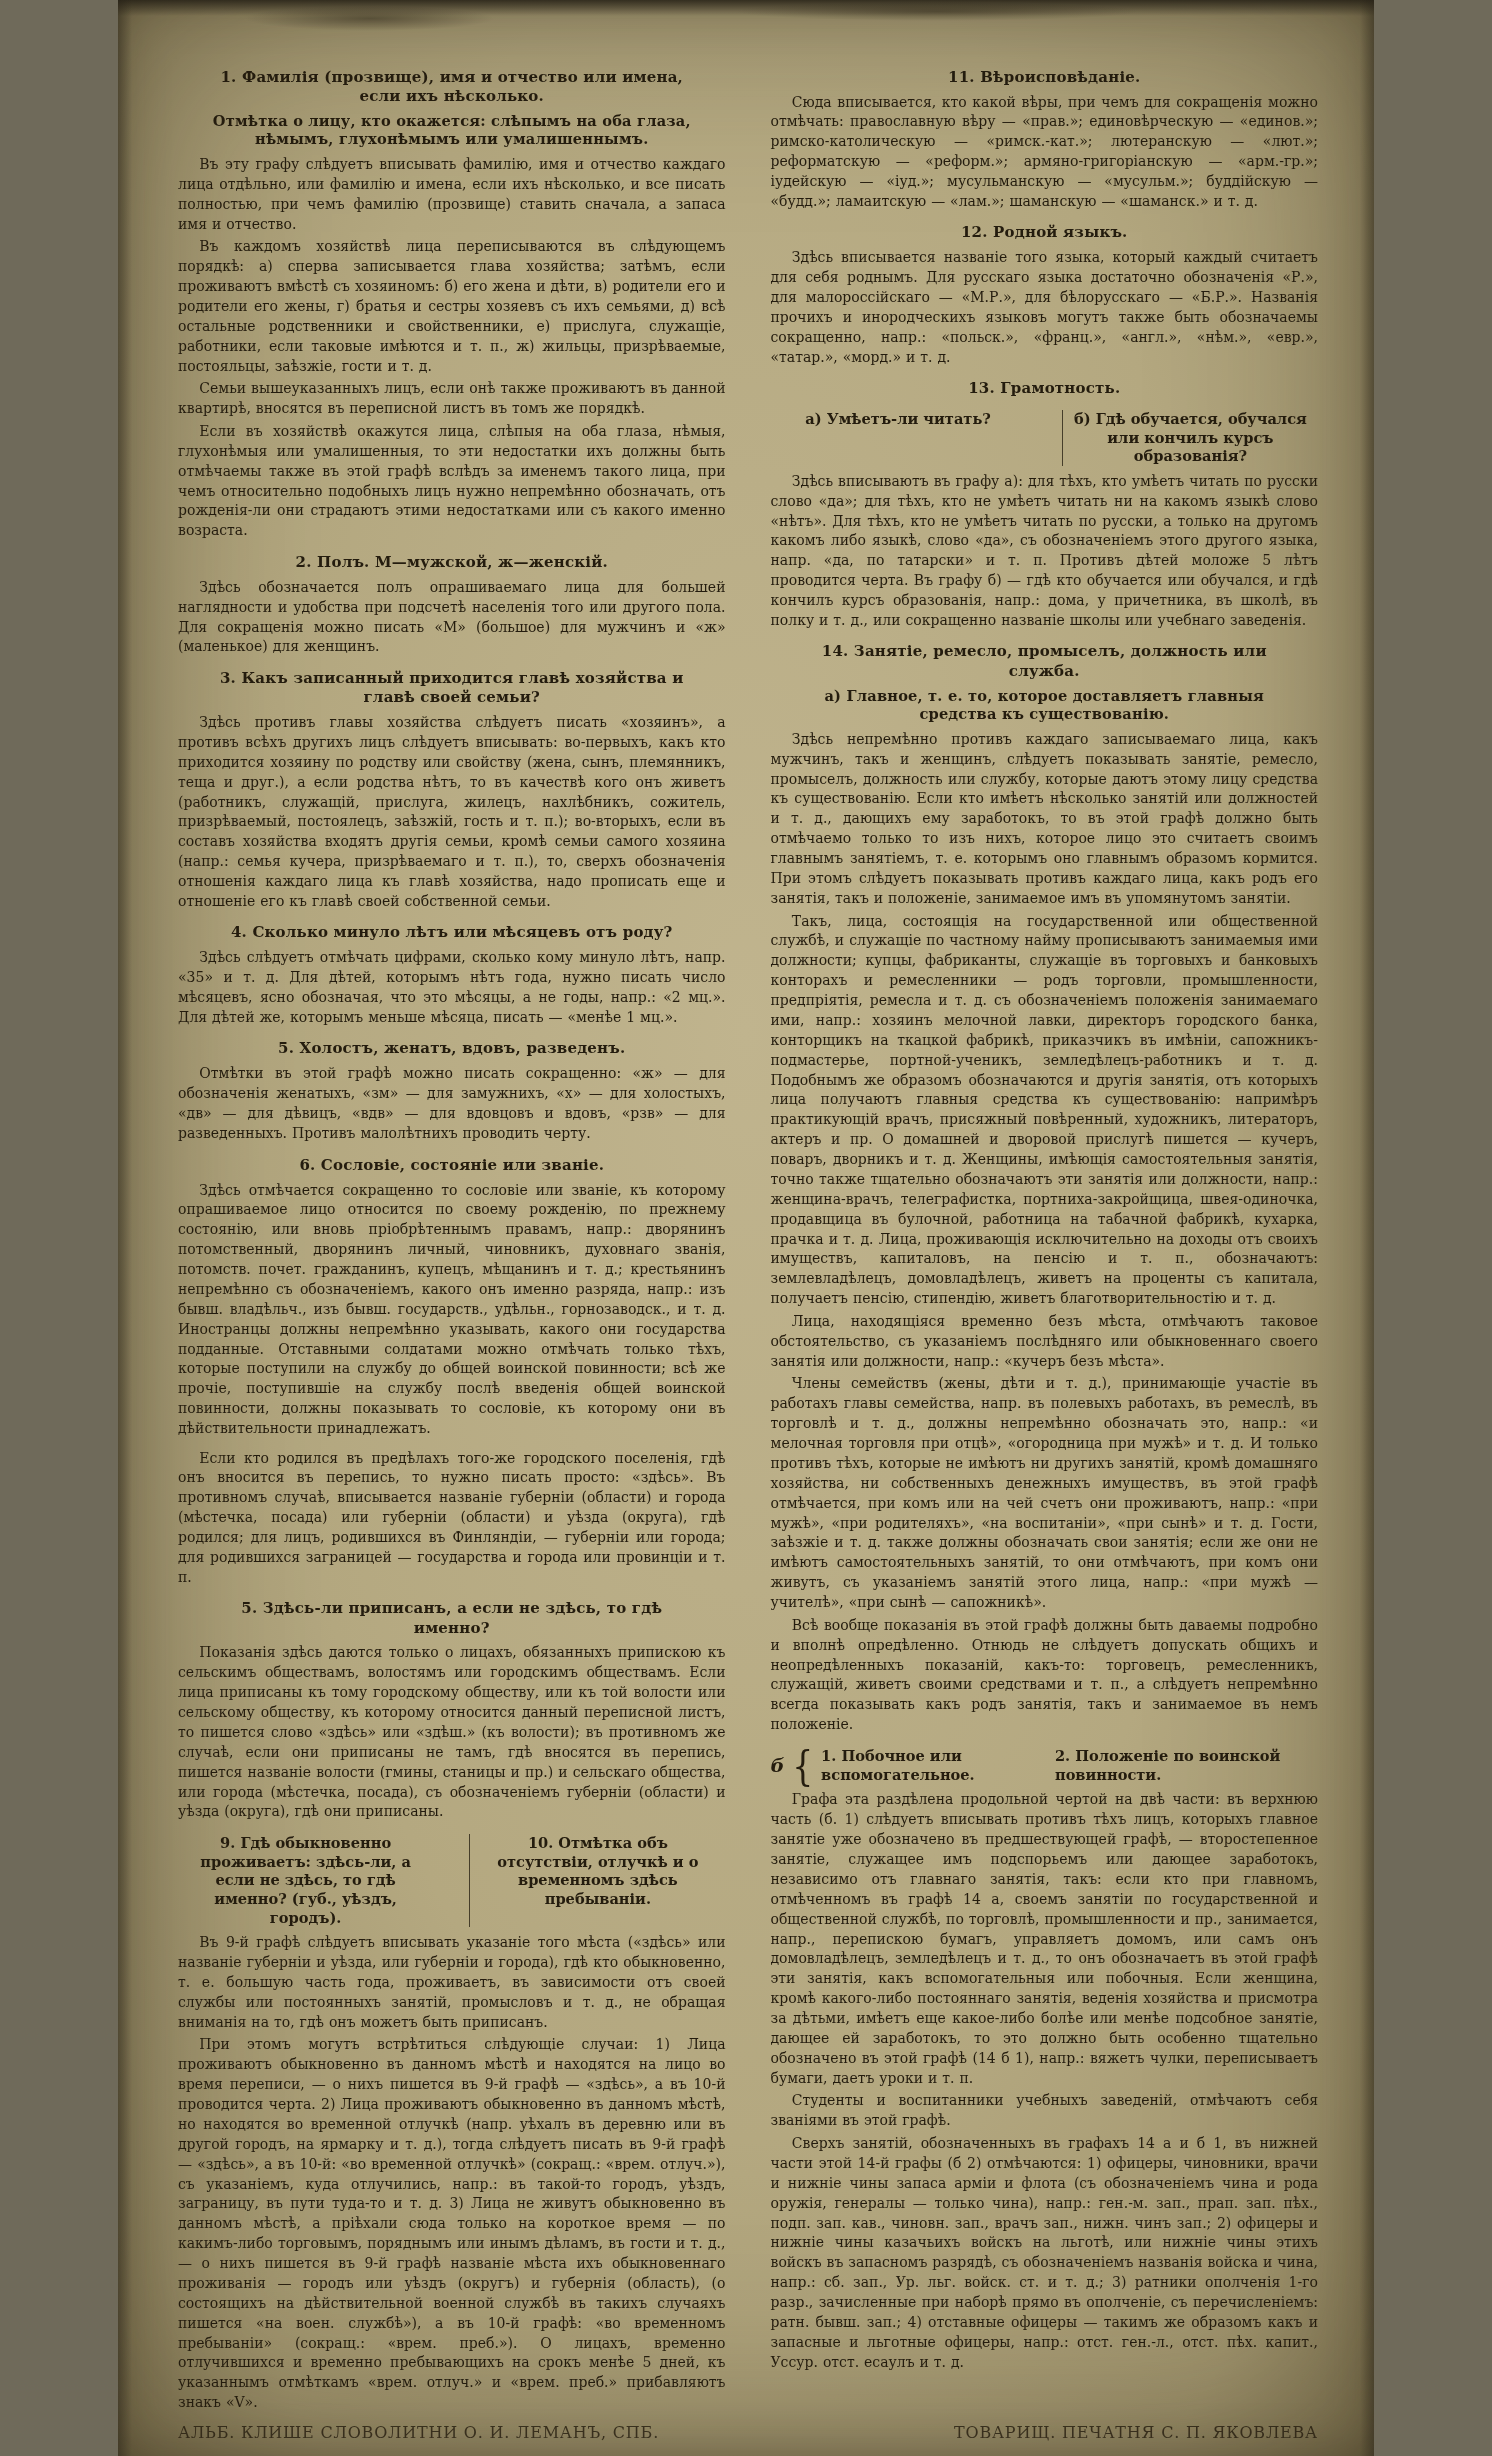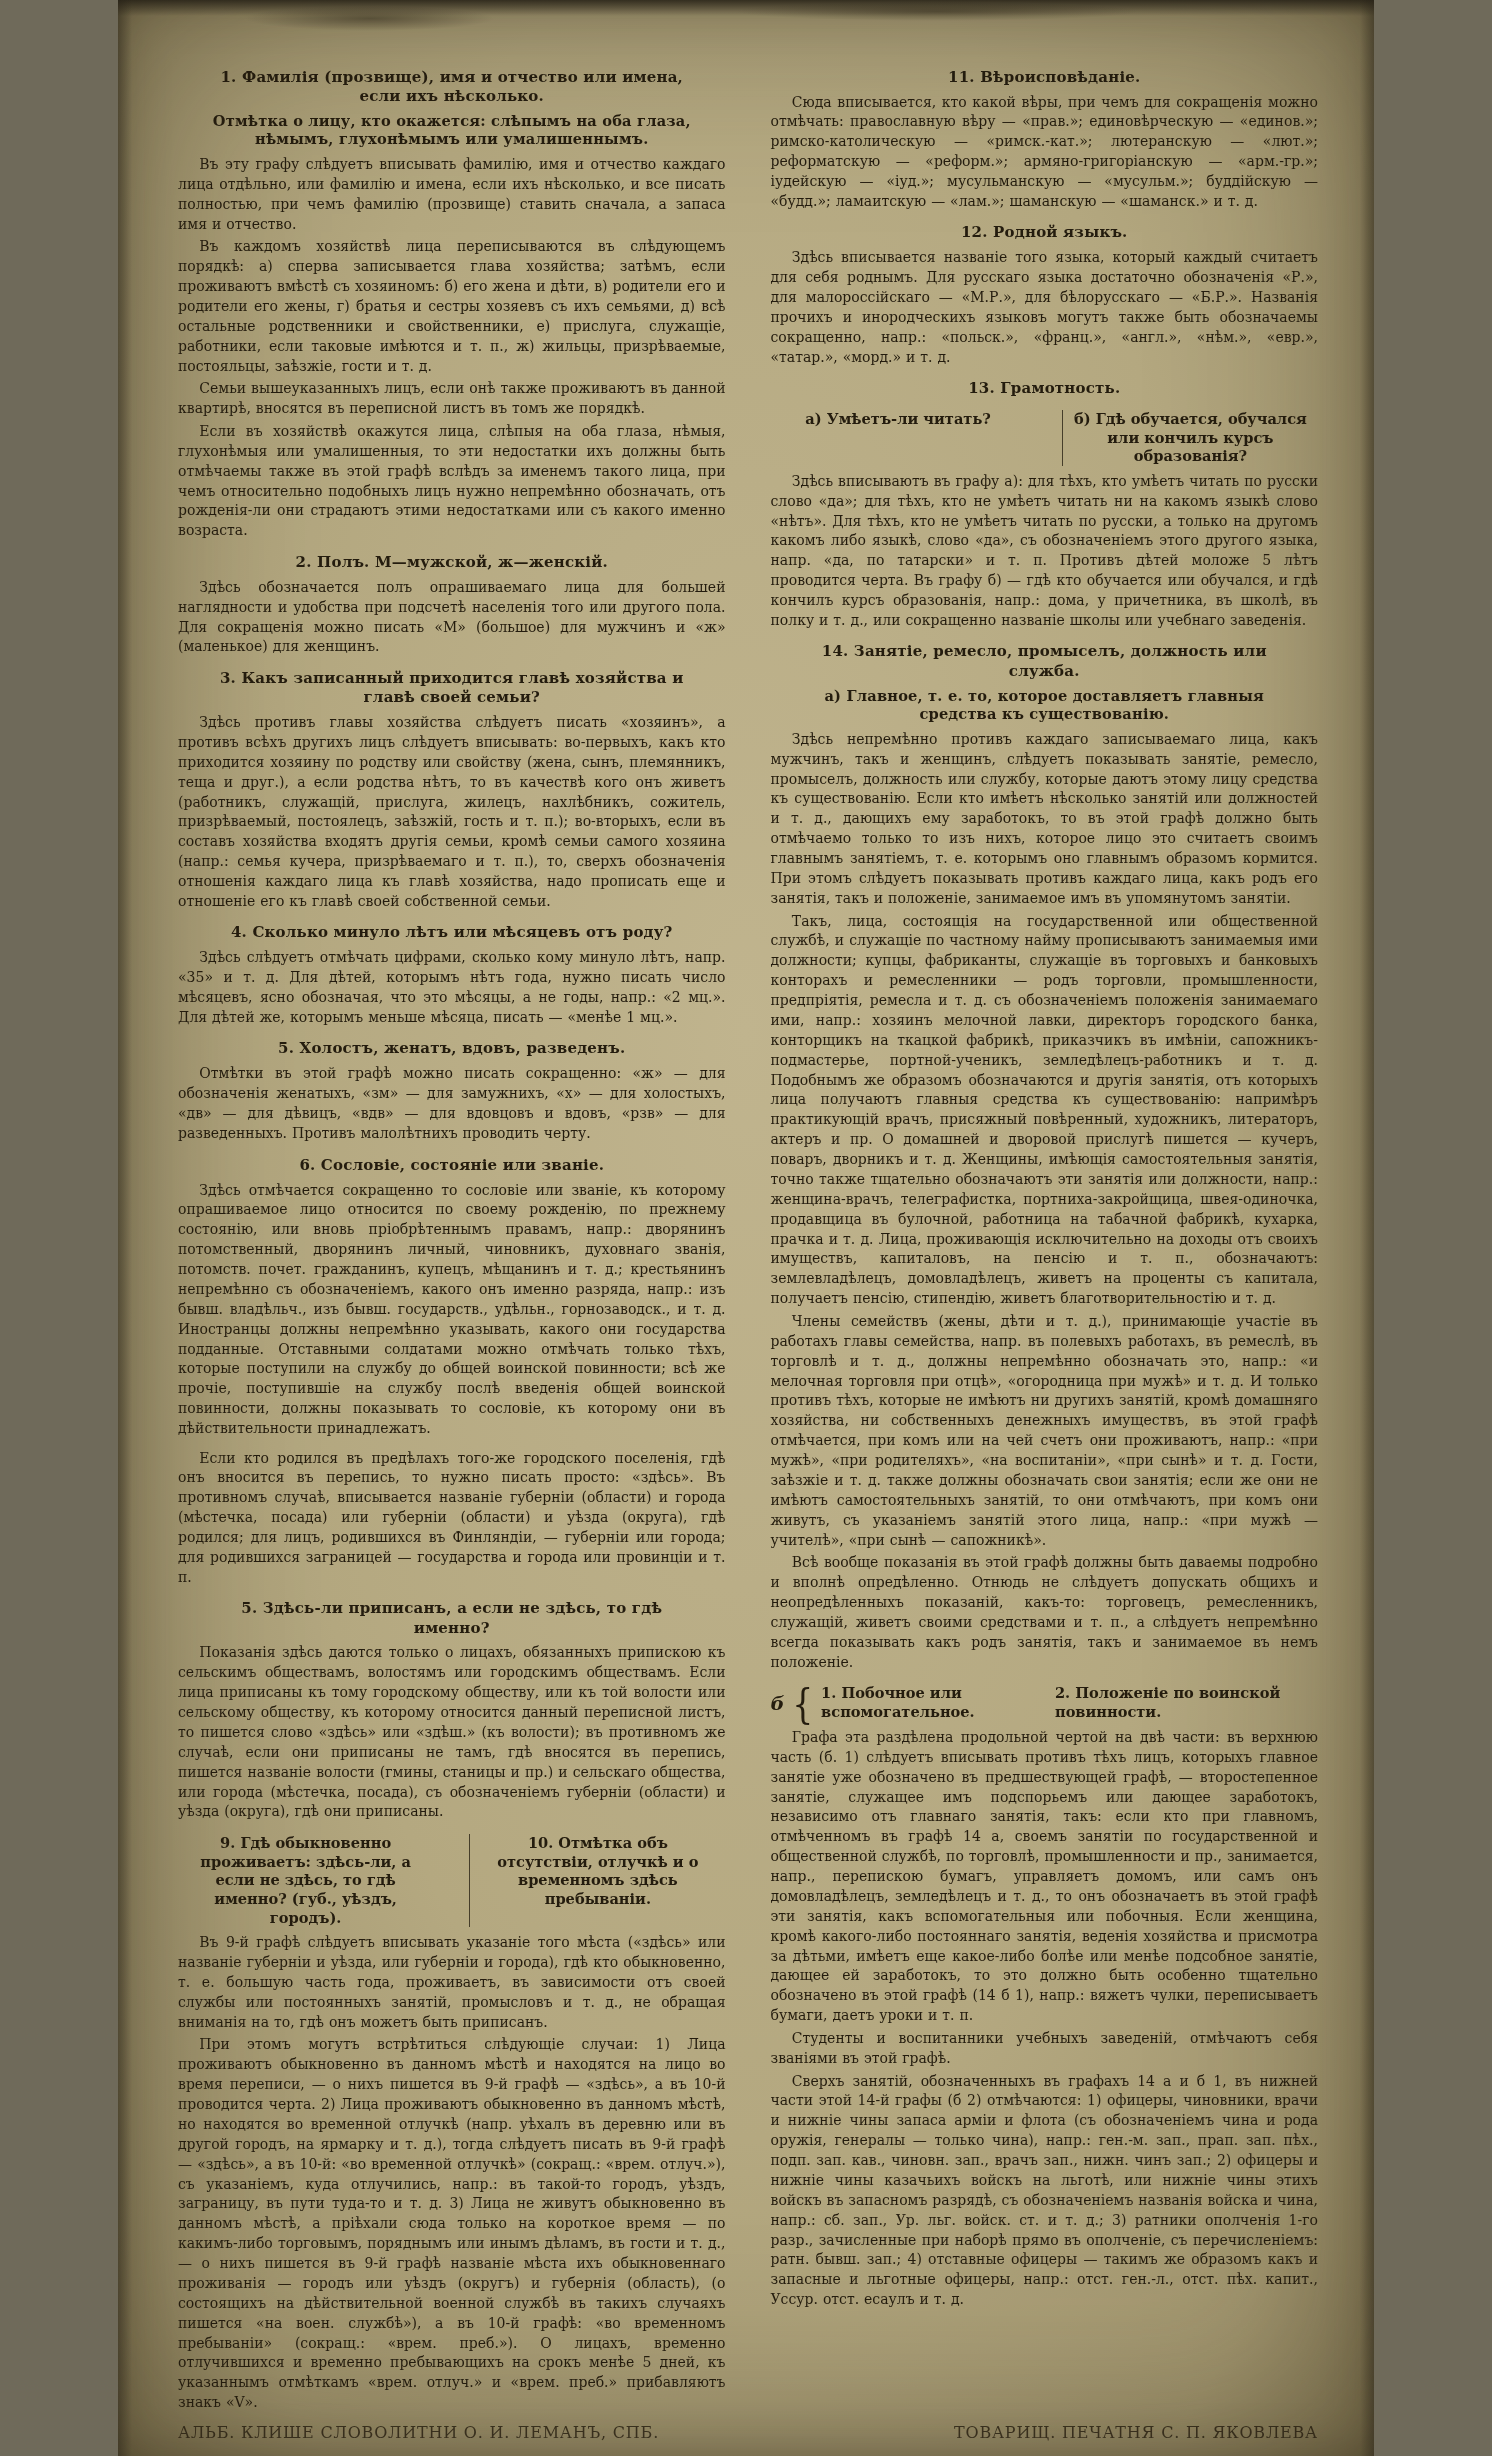--- a/index.html
+++ b/index.html
@@ -171,20 +171,21 @@
             <div class="cell">а) Умѣетъ-ли читать?</div>
             <div class="cell">б) Гдѣ обучается, обучался или кончилъ курсъ образованія?</div>
           </div>
           <p class="para">Здѣсь вписываютъ въ графу а): для тѣхъ, кто умѣетъ читать по русски слово «да»; для тѣхъ, кто не умѣетъ читать ни на какомъ языкѣ слово «нѣтъ». Для тѣхъ, кто не умѣетъ читать по русски, а только на другомъ какомъ либо языкѣ, слово «да», съ обозначеніемъ этого другого языка, напр. «да, по татарски» и т. п. Противъ дѣтей моложе 5 лѣтъ проводится черта. Въ графу б) — гдѣ кто обучается или обучался, и гдѣ кончилъ курсъ образованія, напр.: дома, у причетника, въ школѣ, въ полку и т. д., или сокращенно названіе школы или учебнаго заведенія.</p>
         </section>
         <section class="sec">
           <div class="h">14. Занятіе, ремесло, промыселъ, должность или служба.</div>
           <div class="h sub">а) Главное, т. е. то, которое доставляетъ главныя средства къ существованію.</div>
           <p class="para">Здѣсь непремѣнно противъ каждаго записываемаго лица, какъ мужчинъ, такъ и женщинъ, слѣдуетъ показывать занятіе, ремесло, промыселъ, должность или службу, которые даютъ этому лицу средства къ существованію. Если кто имѣетъ нѣсколько занятій или должностей и т. д., дающихъ ему заработокъ, то въ этой графѣ должно быть отмѣчаемо только то изъ нихъ, которое лицо это считаетъ своимъ главнымъ занятіемъ, т. е. которымъ оно главнымъ образомъ кормится. При этомъ слѣдуетъ показывать противъ каждаго лица, какъ родъ его занятія, такъ и положеніе, занимаемое имъ въ упомянутомъ занятіи.</p>
           <p class="para">Такъ, лица, состоящія на государственной или общественной службѣ, и служащіе по частному найму прописываютъ занимаемыя ими должности; купцы, фабриканты, служащіе въ торговыхъ и банковыхъ конторахъ и ремесленники — родъ торговли, промышленности, предпріятія, ремесла и т. д. съ обозначеніемъ положенія занимаемаго ими, напр.: хозяинъ мелочной лавки, директоръ городского банка, конторщикъ на ткацкой фабрикѣ, приказчикъ въ имѣніи, сапожникъ-подмастерье, портной-ученикъ, земледѣлецъ-работникъ и т. д. Подобнымъ же образомъ обозначаются и другія занятія, отъ которыхъ лица получаютъ главныя средства къ существованію: напримѣръ практикующій врачъ, присяжный повѣренный, художникъ, литераторъ, актеръ и пр. О домашней и дворовой прислугѣ пишется — кучеръ, поваръ, дворникъ и т. д. Женщины, имѣющія самостоятельныя занятія, точно также тщательно обозначаютъ эти занятія или должности, напр.: женщина-врачъ, телеграфистка, портниха-закройщица, швея-одиночка, продавщица въ булочной, работница на табачной фабрикѣ, кухарка, прачка и т. д. Лица, проживающія исключительно на доходы отъ своихъ имуществъ, капиталовъ, на пенсію и т. п., обозначаютъ: землевладѣлецъ, домовладѣлецъ, живетъ на проценты съ капитала, получаетъ пенсію, стипендію, живетъ благотворительностію и т. д.</p>
+          <p class="para">Лица, находящіяся временно безъ мѣста, отмѣчаютъ таковое обстоятельство, съ указаніемъ послѣдняго или обыкновеннаго своего занятія или должности, напр.: «кучеръ безъ мѣста».</p>
           <p class="para">Члены семействъ (жены, дѣти и т. д.), принимающіе участіе въ работахъ главы семейства, напр. въ полевыхъ работахъ, въ ремеслѣ, въ торговлѣ и т. д., должны непремѣнно обозначать это, напр.: «и мелочная торговля при отцѣ», «огородница при мужѣ» и т. д. И только противъ тѣхъ, которые не имѣютъ ни другихъ занятій, кромѣ домашняго хозяйства, ни собственныхъ денежныхъ имуществъ, въ этой графѣ отмѣчается, при комъ или на чей счетъ они проживаютъ, напр.: «при мужѣ», «при родителяхъ», «на воспитаніи», «при сынѣ» и т. д. Гости, заѣзжіе и т. д. также должны обозначать свои занятія; если же они не имѣютъ самостоятельныхъ занятій, то они отмѣчаютъ, при комъ они живутъ, съ указаніемъ занятій этого лица, напр.: «при мужѣ — учителѣ», «при сынѣ — сапожникѣ».</p>
           <p class="para">Всѣ вообще показанія въ этой графѣ должны быть даваемы подробно и вполнѣ опредѣленно. Отнюдь не слѣдуетъ допускать общихъ и неопредѣленныхъ показаній, какъ-то: торговецъ, ремесленникъ, служащій, живетъ своими средствами и т. п., а слѣдуетъ непремѣнно всегда показывать какъ родъ занятія, такъ и занимаемое въ немъ положеніе.</p>
         </section>
         <section class="sec">
           <div class="brace">
             <div class="brace-label">б</div>
             <div class="brace-mark">{</div>
             <div class="brace-lines">
               <div class="line">1. Побочное или вспомогательное.</div>
               <div class="line">2. Положеніе по воинской повинности.</div>

